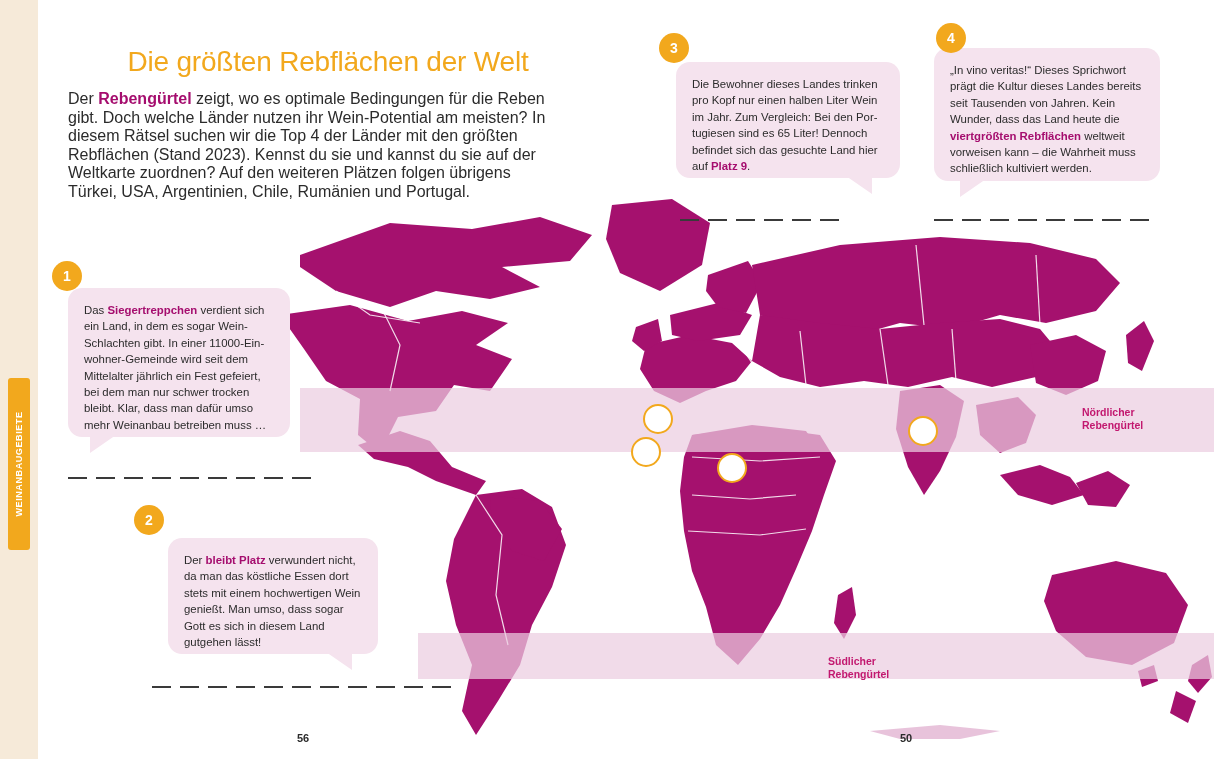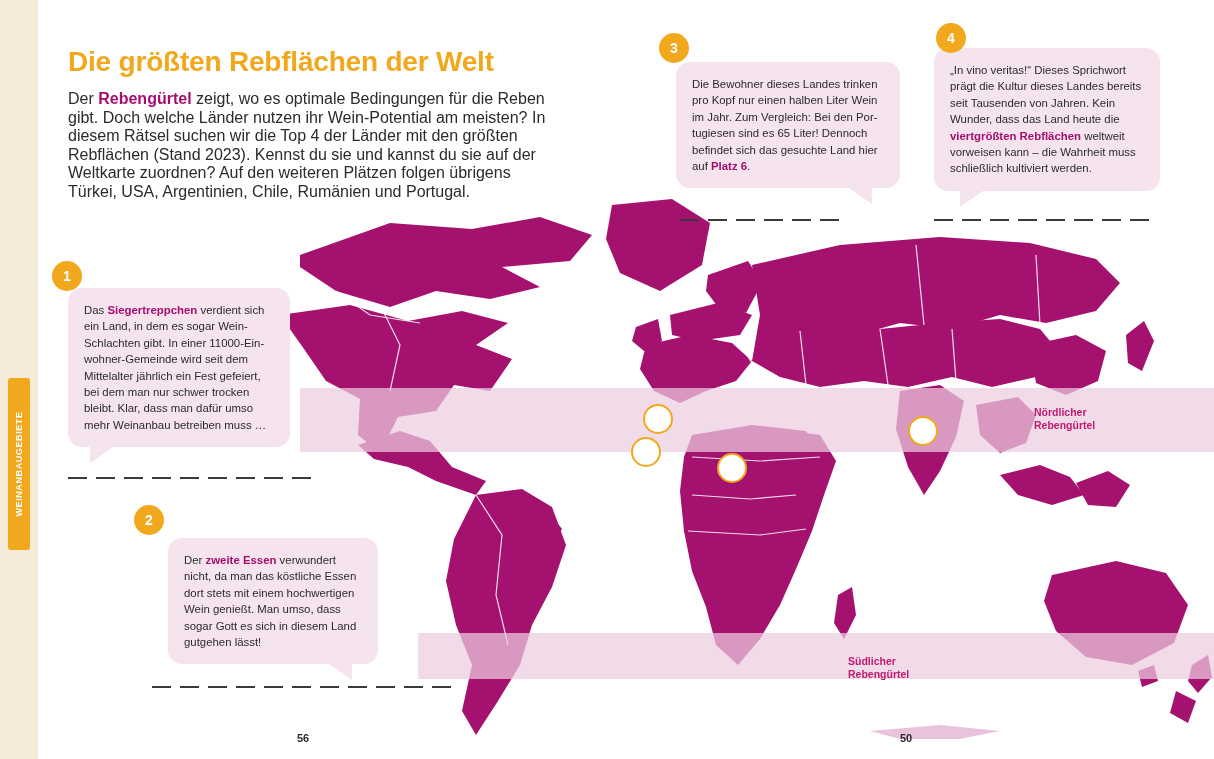--- a/index.html
+++ b/index.html
@@ -30,22 +30,23 @@
     white-space:nowrap;
     color:#ffffff;
     font-size:9px;
     font-weight:bold;
     letter-spacing:.6px;
   }
 
   
   .headline{
     position:absolute;left:68px;top:46px;width:520px;
-    font-size:28px;font-weight:bold;color:#f2a81d;
+    font-size:28px;font-weight:normal;color:#f2a81d;
     letter-spacing:-0.2px;
+    text-align:center;
   }
   .intro{
     position:absolute;left:68px;top:90px;width:480px;
     font-size:16px;line-height:18.5px;color:#2b2b2b;
   }
   .intro b{color:#a50d6e;font-weight:bold;}
 
   
   .map-wrap{position:absolute;left:240px;top:195px;width:974px;height:545px;}
   .map-svg{position:absolute;left:0;top:0;}
@@ -54,42 +55,42 @@
   .band{
     position:absolute;
     background:#eccde1;
     opacity:.72;
   }
   .band-north{left:300px;top:388px;width:914px;height:64px;}
   .band-south{left:418px;top:633px;width:796px;height:46px;}
   .band-label{
     position:absolute;font-size:10.5px;font-weight:bold;color:#c2186f;line-height:13px;
   }
-  .band-label.north{left:1034px;top:406px;}
-  .band-label.south{left:828px;top:655px;margin-left:20px;}
+  .band-label.north{left:1082px;top:406px;}
+  .band-label.south{left:828px;top:655px;}
 
   
   .circ{
     position:absolute;width:26px;height:26px;border-radius:50%;
     border:2.5px solid #f2a81d;background:#ffffff;
   }
   .c1{left:643px;top:404px;}
   .c2{left:631px;top:437px;}
   .c3{left:717px;top:453px;}
   .c4{left:908px;top:416px;}
 
   
   .bubble{
     position:absolute;
     background:#f5e3ee;
     border-radius:14px;
     color:#2b2b2b;
     font-size:11.4px;
     line-height:16.4px;
-    padding:14px 16px 14px 16px;
+    padding:14px 16px 4px 16px;
     box-sizing:border-box;
   }
   .bubble b{color:#a50d6e;font-weight:bold;}
   .bubble .tail{
     position:absolute;width:0;height:0;
   }
   .badge{
     position:absolute;width:30px;height:30px;border-radius:50%;
     background:#f2a81d;color:#ffffff;font-size:14px;font-weight:bold;
     display:flex;align-items:center;justify-content:center;
@@ -220,27 +221,27 @@
   <div class="circ c4"></div>
 
   <div class="badge badge1">1</div>
   <div class="bubble b1">
     <span><span>Das </span><b>Siegertreppchen</b><span> verdient sich ein Land, in dem es sogar Wein-Schlachten gibt. In einer 11000-Ein­wohner-Gemeinde wird seit dem Mittelalter jährlich ein Fest gefeiert, bei dem man nur schwer trocken bleibt. Klar, dass man dafür umso mehr Weinanbau betreiben muss …</span></span>
     <span class="tail"></span>
   </div>
 
   <div class="badge badge2">2</div>
   <div class="bubble b2">
-    <span><span>Der </span><b>zweite Essen</b><span> verwundert nicht, da man das köstliche Essen dort stets mit einem hochwertigen Wein genießt. Man umso, dass sogar Gott es sich in diesem Land gutgehen lässt!</span></span>
+    <span><span>Der </span><b>bleibt Platz</b><span> verwundert nicht, da man das köstliche Essen dort stets mit einem hochwertigen Wein genießt. Man umso, dass sogar Gott es sich in diesem Land gutgehen lässt!</span></span>
     <span class="tail"></span>
   </div>
 
   <div class="badge badge3">3</div>
   <div class="bubble b3">
-    <span><span>Die Bewohner dieses Landes trinken pro Kopf nur einen halben Liter Wein im Jahr. Zum Vergleich: Bei den Por­tugiesen sind es 65 Liter! Dennoch befindet sich das gesuchte Land hier auf </span><b>Platz 6</b><span>.</span></span>
+    <span><span>Die Bewohner dieses Landes trinken pro Kopf nur einen halben Liter Wein im Jahr. Zum Vergleich: Bei den Por­tugiesen sind es 65 Liter! Dennoch befindet sich das gesuchte Land hier auf </span><b>Platz 9</b><span>.</span></span>
     <span class="tail"></span>
   </div>
 
   <div class="badge badge4">4</div>
   <div class="bubble b4">
     <span><span>„In vino veritas!“ Dieses Sprich­wort prägt die Kultur dieses Landes bereits seit Tausenden von Jahren. Kein Wunder, dass das Land heute die </span><b>viertgrößten Rebflächen</b><span> welt­weit vorweisen kann – die Wahrheit muss schließlich kultiviert werden.</span></span>
     <span class="tail"></span>
   </div>
 
   <div class="dashgroup dg1">

